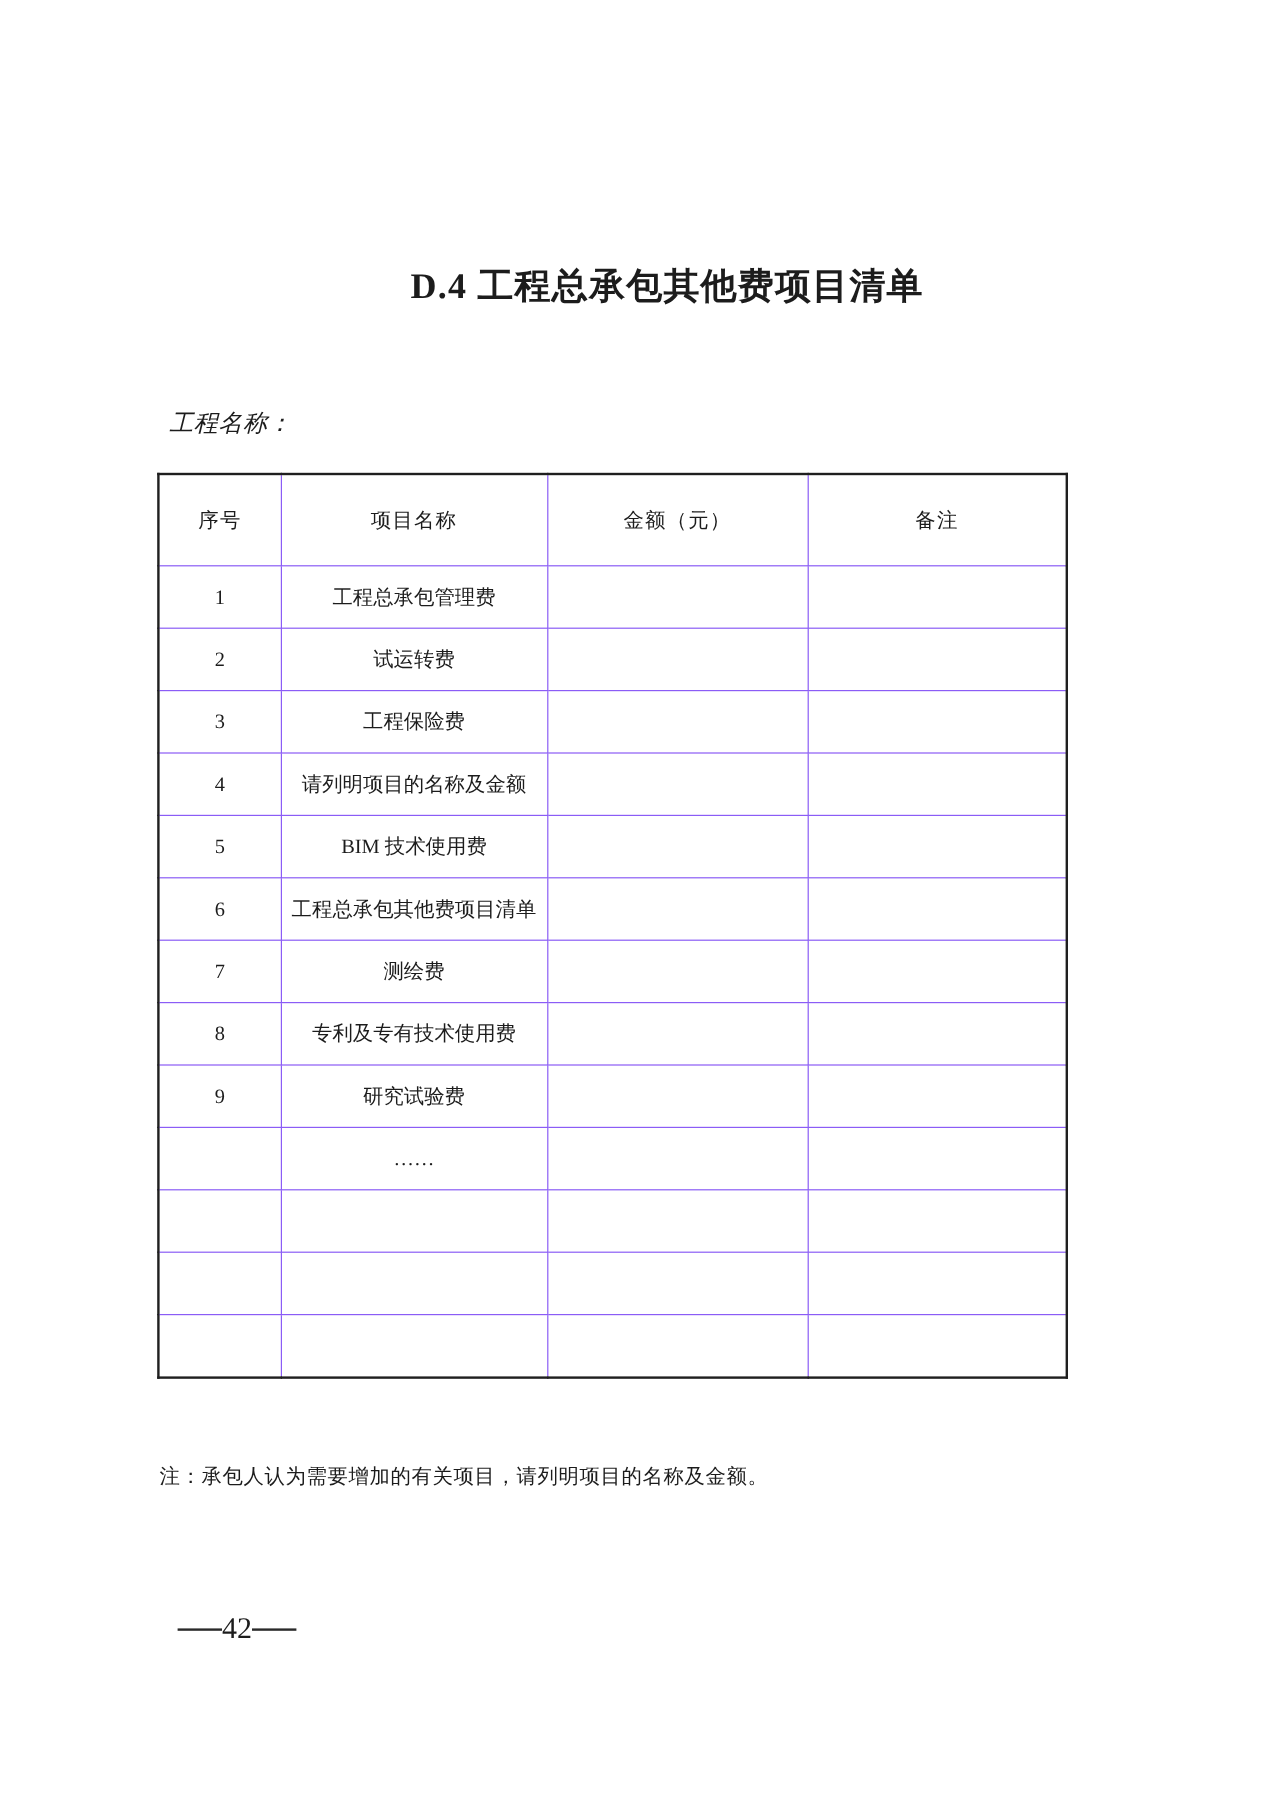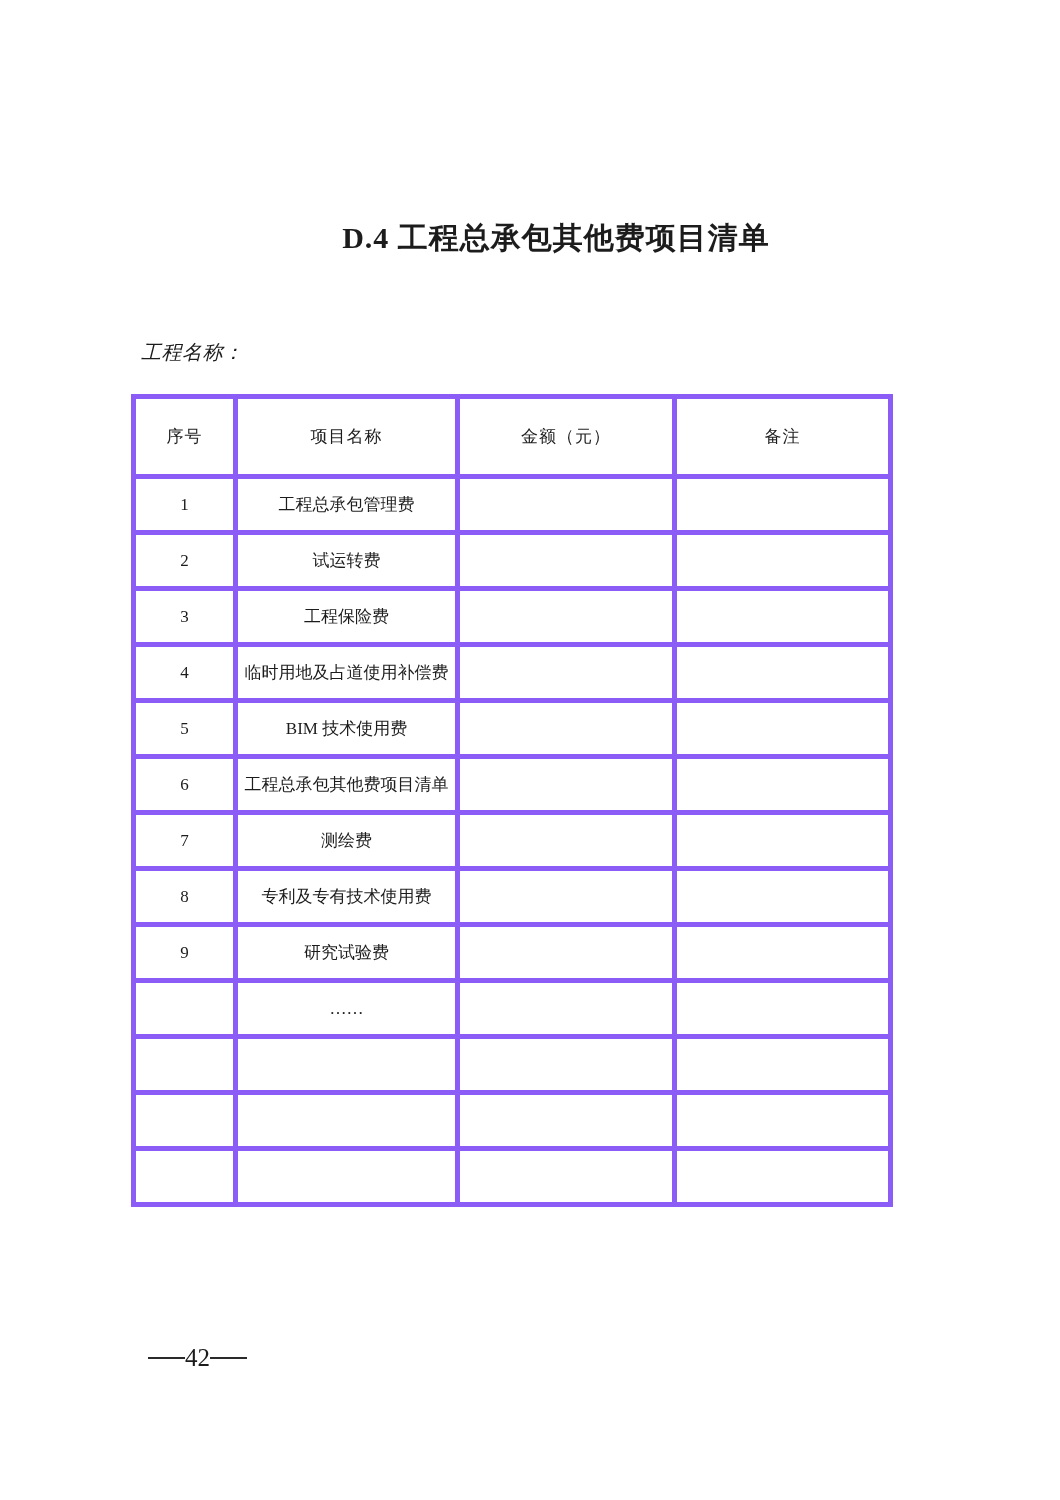--- a/index.html
+++ b/index.html
@@ -41,21 +41,21 @@
   }
   table.fee-table {
     position: absolute;
     top: 366px;
     left: 131px;
     border-collapse: collapse;
     table-layout: fixed;
     border: 2px solid #1f1f1f;
   }
   .fee-table td {
-    border: 5px solid #8b5cf6;
+    border: 1px solid #8b5cf6;
     text-align: center;
     vertical-align: middle;
     font-size: 17px;
     padding: 0 4px;
     overflow: hidden;
     white-space: nowrap;
   }
   .fee-table tr.header-row td {
     height: 75px;
     font-size: 17px;
@@ -127,21 +127,21 @@
         <td></td>
       </tr>
       <tr class="body-row">
         <td>3</td>
         <td>工程保险费</td>
         <td></td>
         <td></td>
       </tr>
       <tr class="body-row">
         <td>4</td>
-        <td>临时用地及占道使用补偿费</td>
+        <td>请列明项目的名称及金额</td>
         <td></td>
         <td></td>
       </tr>
       <tr class="body-row">
         <td>5</td>
         <td>BIM 技术使用费</td>
         <td></td>
         <td></td>
       </tr>
       <tr class="body-row">
@@ -188,20 +188,21 @@
       </tr>
       <tr class="body-row">
         <td></td>
         <td></td>
         <td></td>
         <td></td>
       </tr>
     </tbody>
   </table>
 
+  <div class="note">注：承包人认为需要增加的有关项目，请列明项目的名称及金额。</div>
 
   <div class="page-num">
     <span class="page-dash"></span>
     <span>42</span>
     <span class="page-dash"></span>
   </div>
 
 </div>
 
 </body></html>

